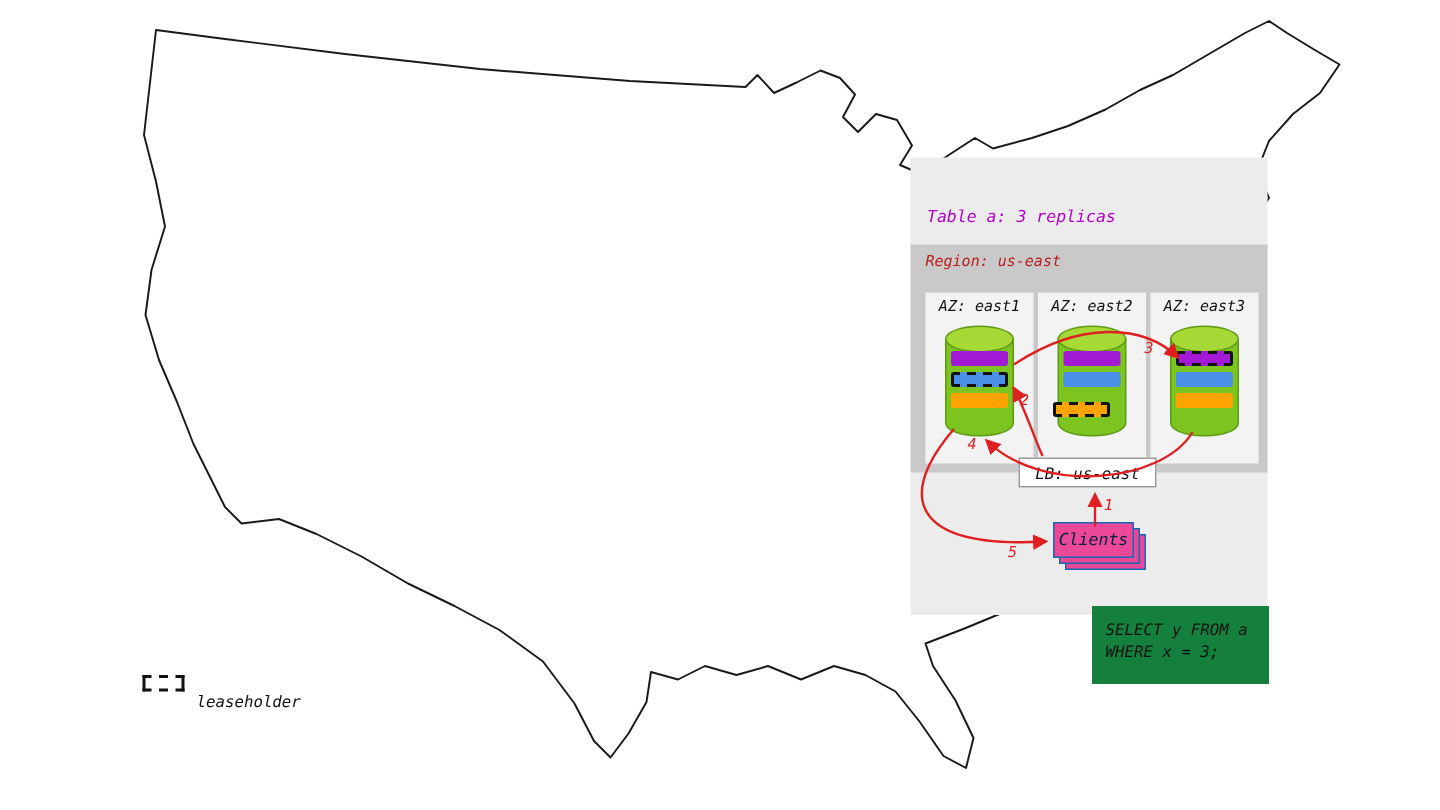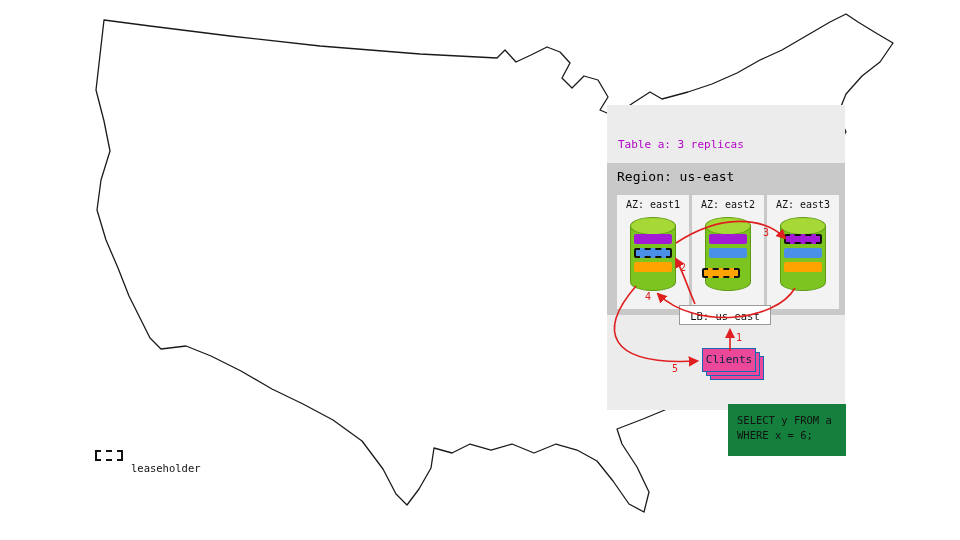--- a/index.html
+++ b/index.html
@@ -1,27 +1,27 @@
 <!DOCTYPE html>
 <html><head>
 <meta charset="utf-8">
 <style>
   html,body{margin:0;padding:0;background:#fff;}
   .stage{position:relative;width:960px;height:540px;overflow:hidden;
-         font-family:"DejaVu Sans Mono","Liberation Mono",monospace;background:#fff;}
+         font-family:"DejaVu Sans Mono","Liberation Mono",monospace;background:#fff;font-style:italic;}
   .abs{position:absolute;}
   svg{display:block;}
 
   
   .panel{left:607px;top:105px;width:238px;height:305px;background:#ececec;}
   .legend{left:11px;top:7px;line-height:13px;font-size:11px;white-space:pre;}
   .legend div{height:13px;}
 
   .region{left:0;top:58px;width:238px;height:152px;background:#c9c9c9;}
-  .region-title{left:10px;top:6px;font-size:13px;color:#000000;text-align:right;}
+  .region-title{left:10px;top:6px;font-size:10px;color:#b91c1c;text-align:right;}
   .az{top:32px;width:72px;height:114px;background:#f3f3f3;}
   .az1{left:10px;} .az2{left:85px;} .az3{left:160px;}
   .az-label{width:100%;text-align:center;top:4px;font-size:10px;color:#111;left:0;}
 
   .cyl{left:13px;top:22px;width:46px;height:80px;}
   .cyl-body{left:0;top:8px;width:44px;height:64px;background:#7cc41f;border:1px solid #5e9a14;
             border-radius:0 0 22px 22px / 0 0 9px 9px;}
   .cyl-top{left:0;top:0;width:44px;height:16px;background:#a6d935;border:1px solid #5e9a14;
            border-radius:50%;}
   .bar{left:4px;width:38px;height:10px;border-radius:2px;box-sizing:border-box;}
@@ -109,21 +109,21 @@
 
     <div class="abs clients">
       <div class="abs card card-3"></div>
       <div class="abs card card-2"></div>
       <div class="abs card card-1">Clients</div>
     </div>
   </div>
 
   <div class="abs sqlbox">
     <div class="sql-1">SELECT y FROM a</div>
-    <div class="sql-2">WHERE x = 6;</div>
+    <div class="sql-2">WHERE x = 3;</div>
   </div>
 
   <div class="abs lease-legend">
     <div class="abs lease-swatch"></div>
     <div class="abs lease-label">leaseholder</div>
   </div>
 
   <svg class="abs arrows" width="960" height="540" viewBox="0 0 960 540">
     <defs>
       <marker id="ah" viewBox="0 0 10 10" refX="8" refY="5" markerWidth="6.5" markerHeight="6.5" orient="auto">

